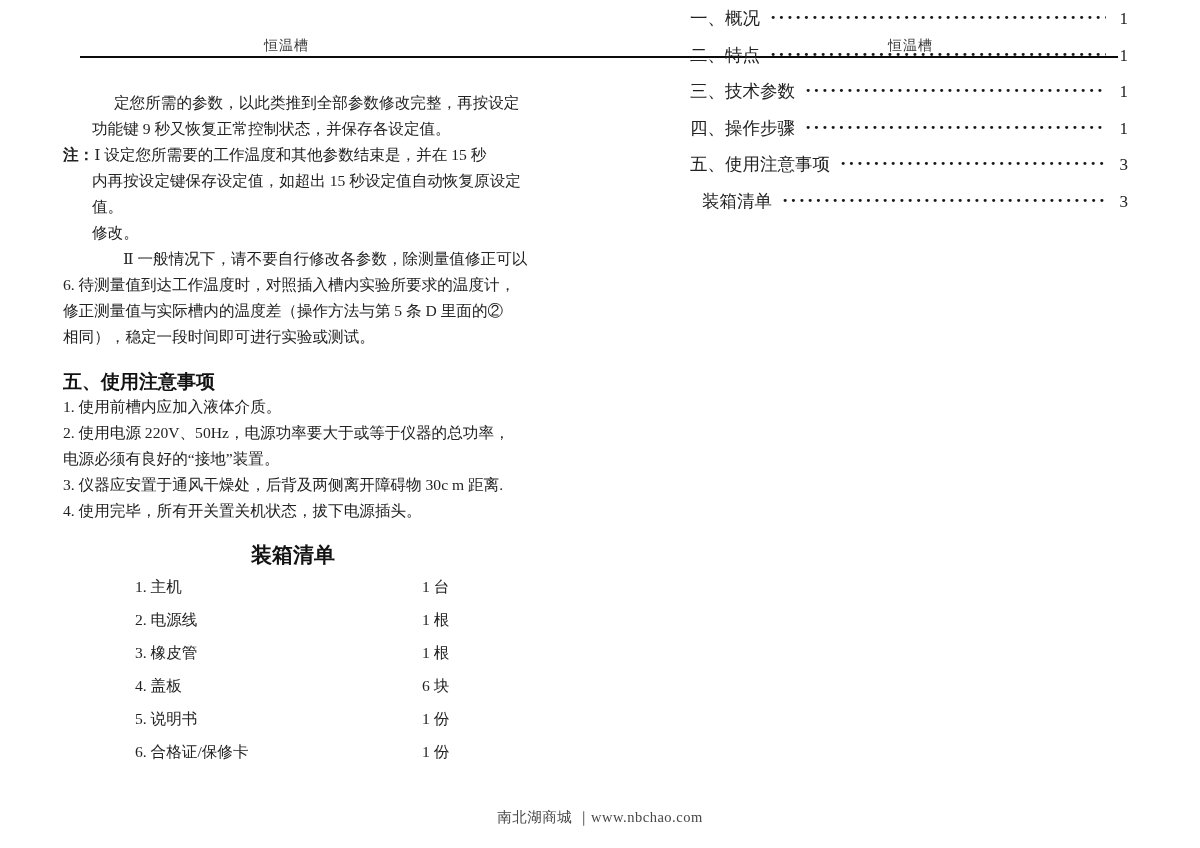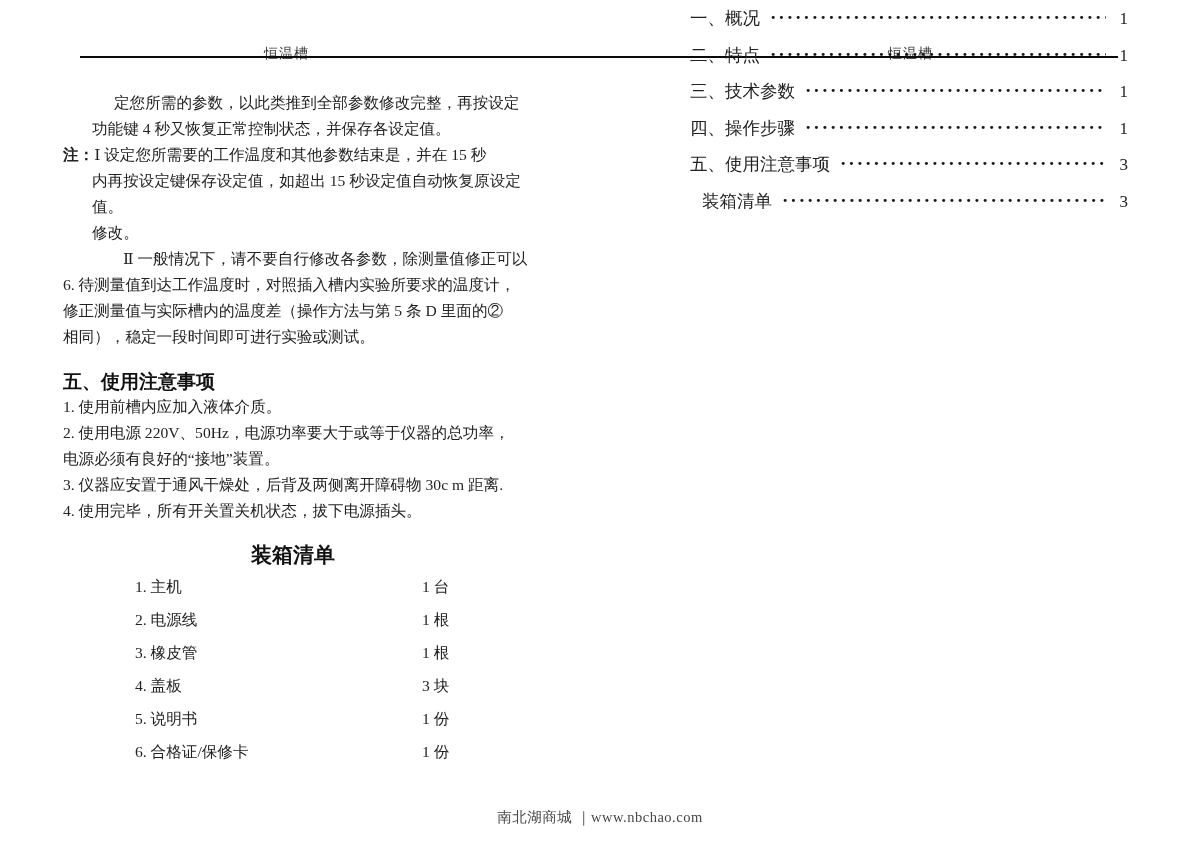--- a/index.html
+++ b/index.html
@@ -1,21 +1,21 @@
 <!DOCTYPE html>
 <html><head>
 <meta charset="utf-8">
 <style>
   html,body{margin:0;padding:0;}
   body{
     width:1200px;height:848px;position:relative;background:#ffffff;
     font-family:"Liberation Serif","DejaVu Serif",serif;color:#222;
     overflow:hidden;
   }
-  .hdr-title{position:absolute;top:46px;font-size:14px;color:#3a3a3a;letter-spacing:1px;line-height:16px;}
+  .hdr-title{position:absolute;top:38px;font-size:14px;color:#3a3a3a;letter-spacing:1px;line-height:16px;}
   .hdr-title.left{left:264px;}
   .hdr-title.right{left:888px;}
   .hdr-rule{position:absolute;left:80px;top:56px;width:1038px;height:2px;background:#0b0b0b;}
 
   
   .left-col{position:absolute;left:63px;top:90px;width:500px;font-size:15.6px;line-height:26px;}
   .bline{white-space:nowrap;}
   .ind1{padding-left:29px;}
   .ind2{padding-left:51px;}
   .ind3{padding-left:60px;}
@@ -59,21 +59,21 @@
 <body>
 
 <div>
 
   <span class="hdr-title left">恒温槽</span>
   <span class="hdr-title right">恒温槽</span>
   <div class="hdr-rule"></div>
 
   <div class="left-col">
     <div class="bline ind2">定您所需的参数，以此类推到全部参数修改完整，再按设定</div>
-    <div class="bline ind1">功能键 4 秒又恢复正常控制状态，并保存各设定值。</div>
+    <div class="bline ind1">功能键 9 秒又恢复正常控制状态，并保存各设定值。</div>
 
     <div class="bline"><span class="note-label">注：</span><span>Ⅰ  设定您所需要的工作温度和其他参数结束是，并在 15 秒</span></div>
     <div class="bline ind1">内再按设定键保存设定值，如超出 15 秒设定值自动恢复原设定</div>
     <div class="bline ind1">值。</div>
     <div class="bline ind1">修改。</div>
     <div class="bline ind3">Ⅱ  一般情况下，请不要自行修改各参数，除测量值修正可以</div>
 
     <div class="bline">6. 待测量值到达工作温度时，对照插入槽内实验所要求的温度计，</div>
     <div class="bline">修正测量值与实际槽内的温度差（操作方法与第 5 条 D 里面的②</div>
     <div class="bline">相同），稳定一段时间即可进行实验或测试。</div>
@@ -95,21 +95,21 @@
     <div class="pack-row">
       <span class="pack-name">2. 电源线</span>
       <span class="pack-qty">1 根</span>
     </div>
     <div class="pack-row">
       <span class="pack-name">3. 橡皮管</span>
       <span class="pack-qty">1 根</span>
     </div>
     <div class="pack-row">
       <span class="pack-name">4. 盖板</span>
-      <span class="pack-qty">3 块</span>
+      <span class="pack-qty">6 块</span>
     </div>
     <div class="pack-row">
       <span class="pack-name">5. 说明书</span>
       <span class="pack-qty">1 份</span>
     </div>
     <div class="pack-row">
       <span class="pack-name">6. 合格证/保修卡</span>
       <span class="pack-qty">1 份</span>
     </div>
   </div>

